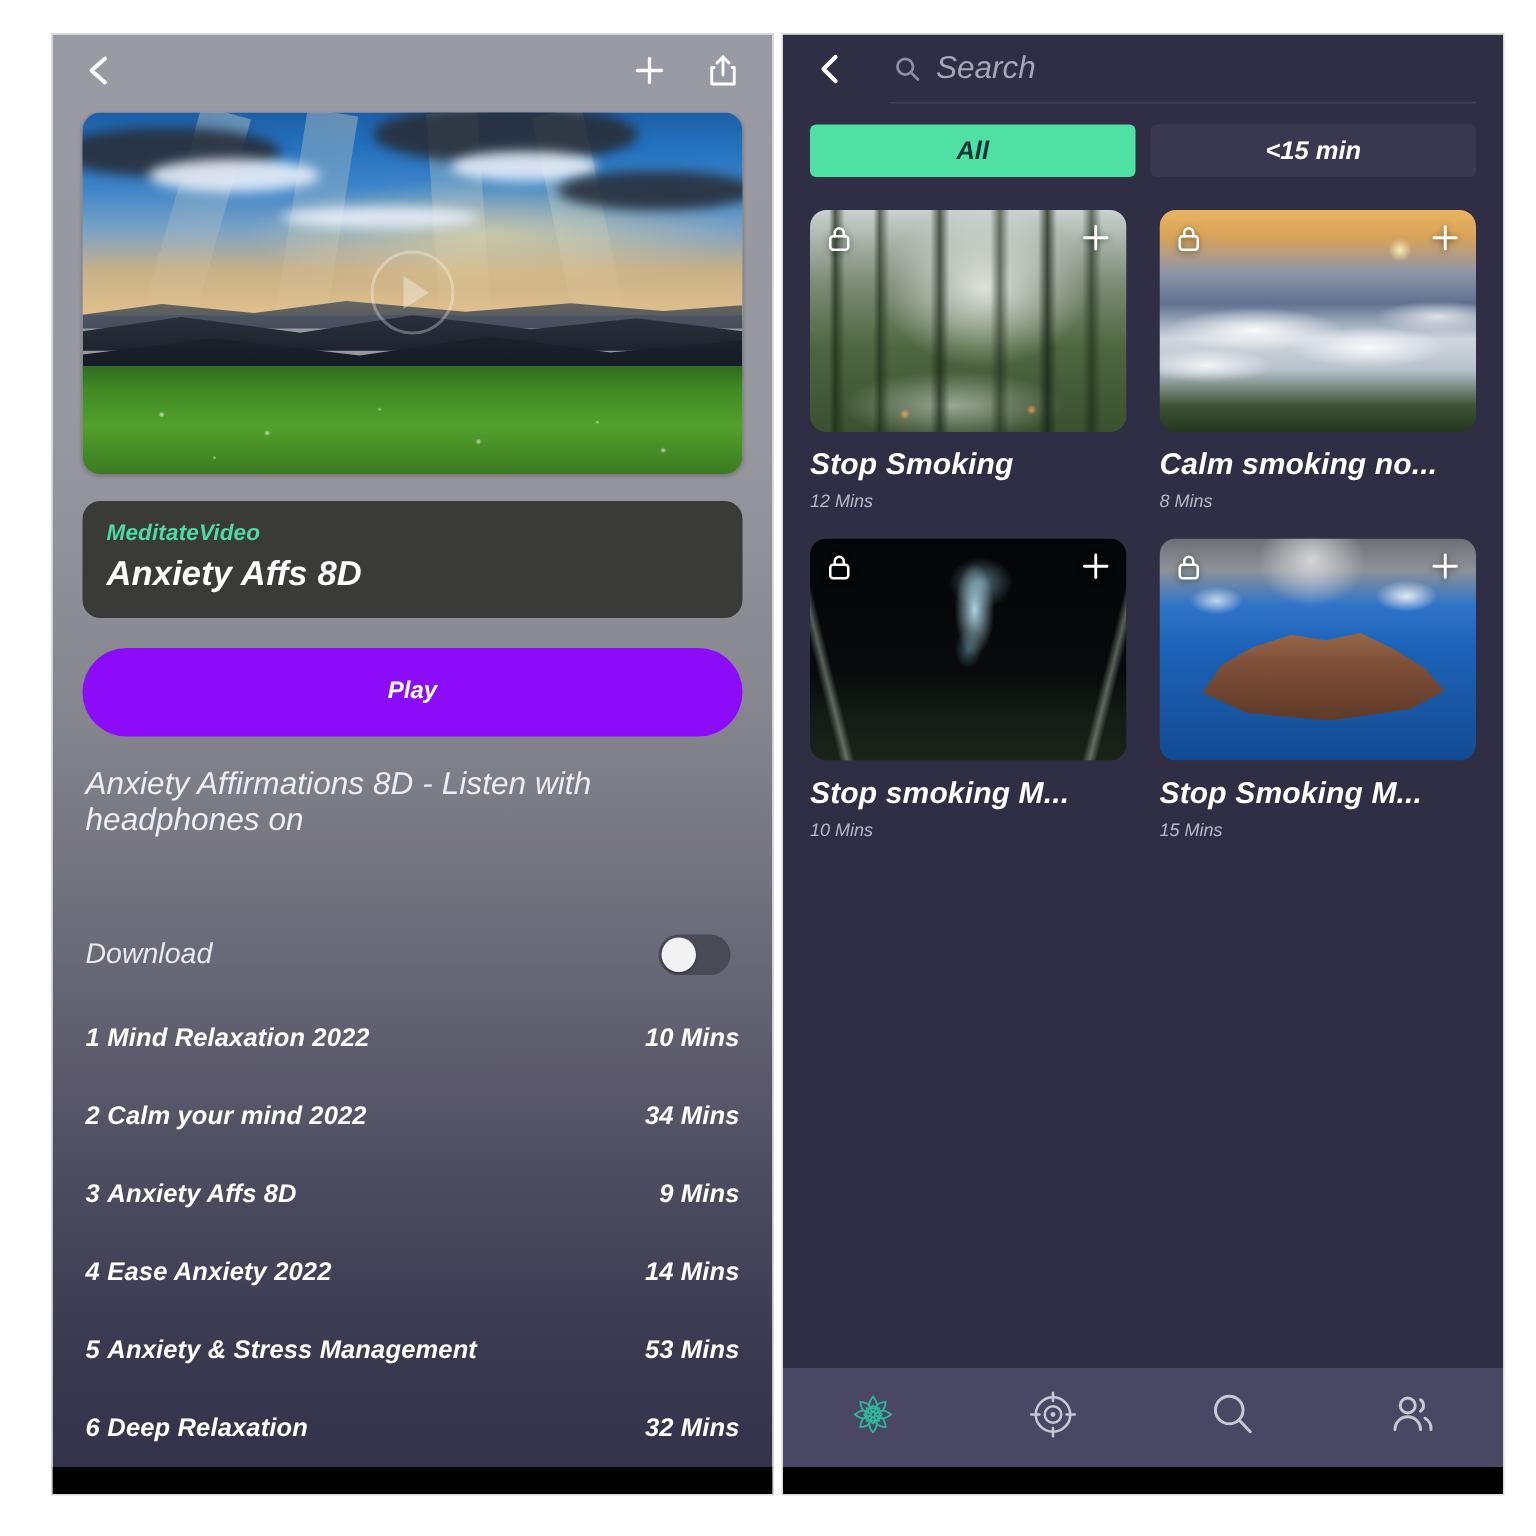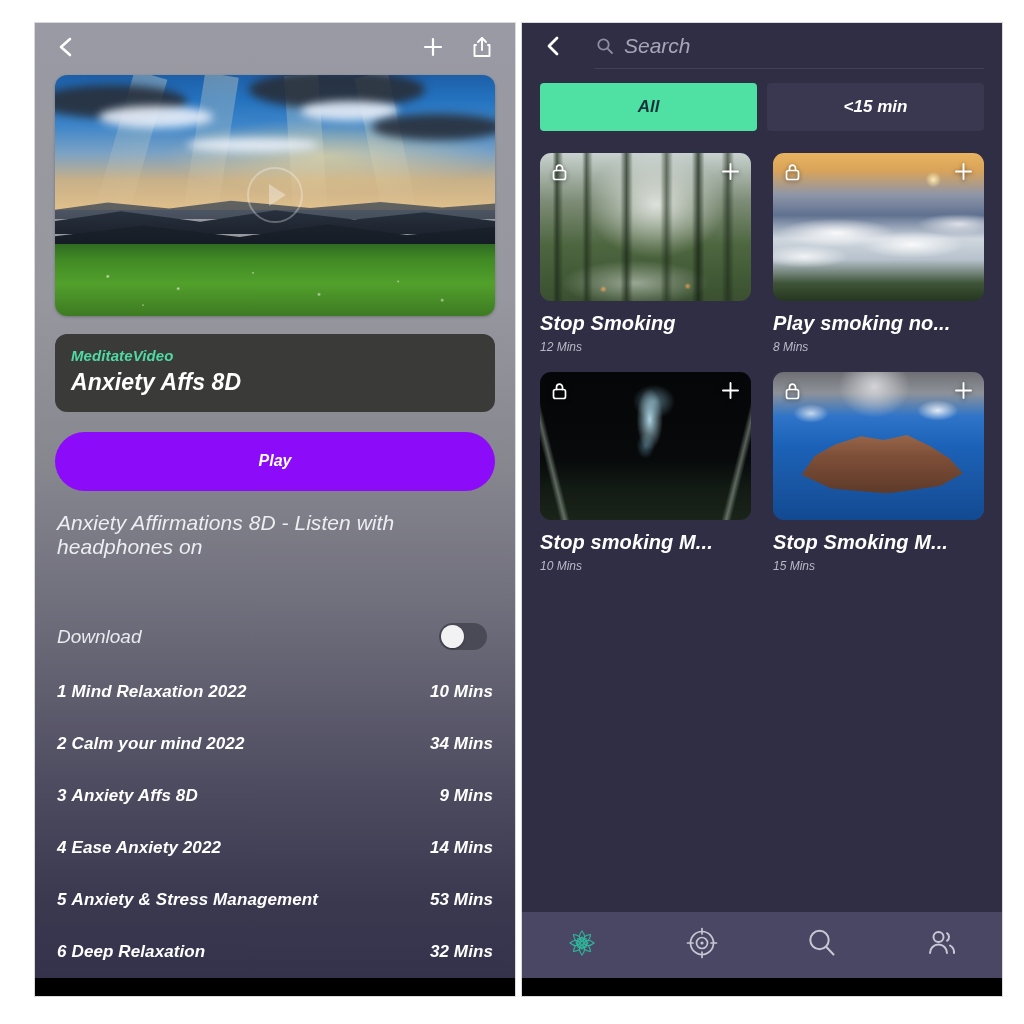--- a/index.html
+++ b/index.html
@@ -248,21 +248,21 @@
     background: rgba(255,255,255,.09);
   }
 
   .filters {
     display: flex;
     gap: 10px;
     padding: 14px 18px 0 18px;
   }
   .chip {
     flex: 1 1 0;
-    height: 48px;
+    height: 35px;
     border-radius: 4px;
     display: flex; align-items: center; justify-content: center;
     font-size: 17px;
     font-weight: 600;
     color: #ffffff;
     background: #3a3750;
     cursor: pointer;
   }
   .chip.active {
     background: #4fe0a4;
@@ -545,21 +545,21 @@
                   <path d="M6.5 8.5 V6.2 a3 3 0 0 1 6 0 V8.5"></path>
                 </svg>
             </span>
             <span class="ov-plus">
               <svg width="23" height="23" viewBox="0 0 23 23" fill="none" stroke="currentColor" stroke-width="1.9" stroke-linecap="round">
                   <line x1="11.5" y1="4" x2="11.5" y2="19"></line>
                   <line x1="4" y1="11.5" x2="19" y2="11.5"></line>
                 </svg>
             </span>
           </div>
-          <div class="card-title">Play smoking no...</div>
+          <div class="card-title">Calm smoking no...</div>
           <div class="card-dur">8 Mins</div>
         </div>
 
         <div class="card">
           <div class="thumb">
             <div class="art art-dark"></div>
             <span class="ov-lock">
               <svg width="19" height="21" viewBox="0 0 19 21" fill="none" stroke="currentColor" stroke-width="1.7" stroke-linecap="round" stroke-linejoin="round">
                   <rect x="3.5" y="8.5" width="12" height="9" rx="2"></rect>
                   <path d="M6.5 8.5 V6.2 a3 3 0 0 1 6 0 V8.5"></path>

